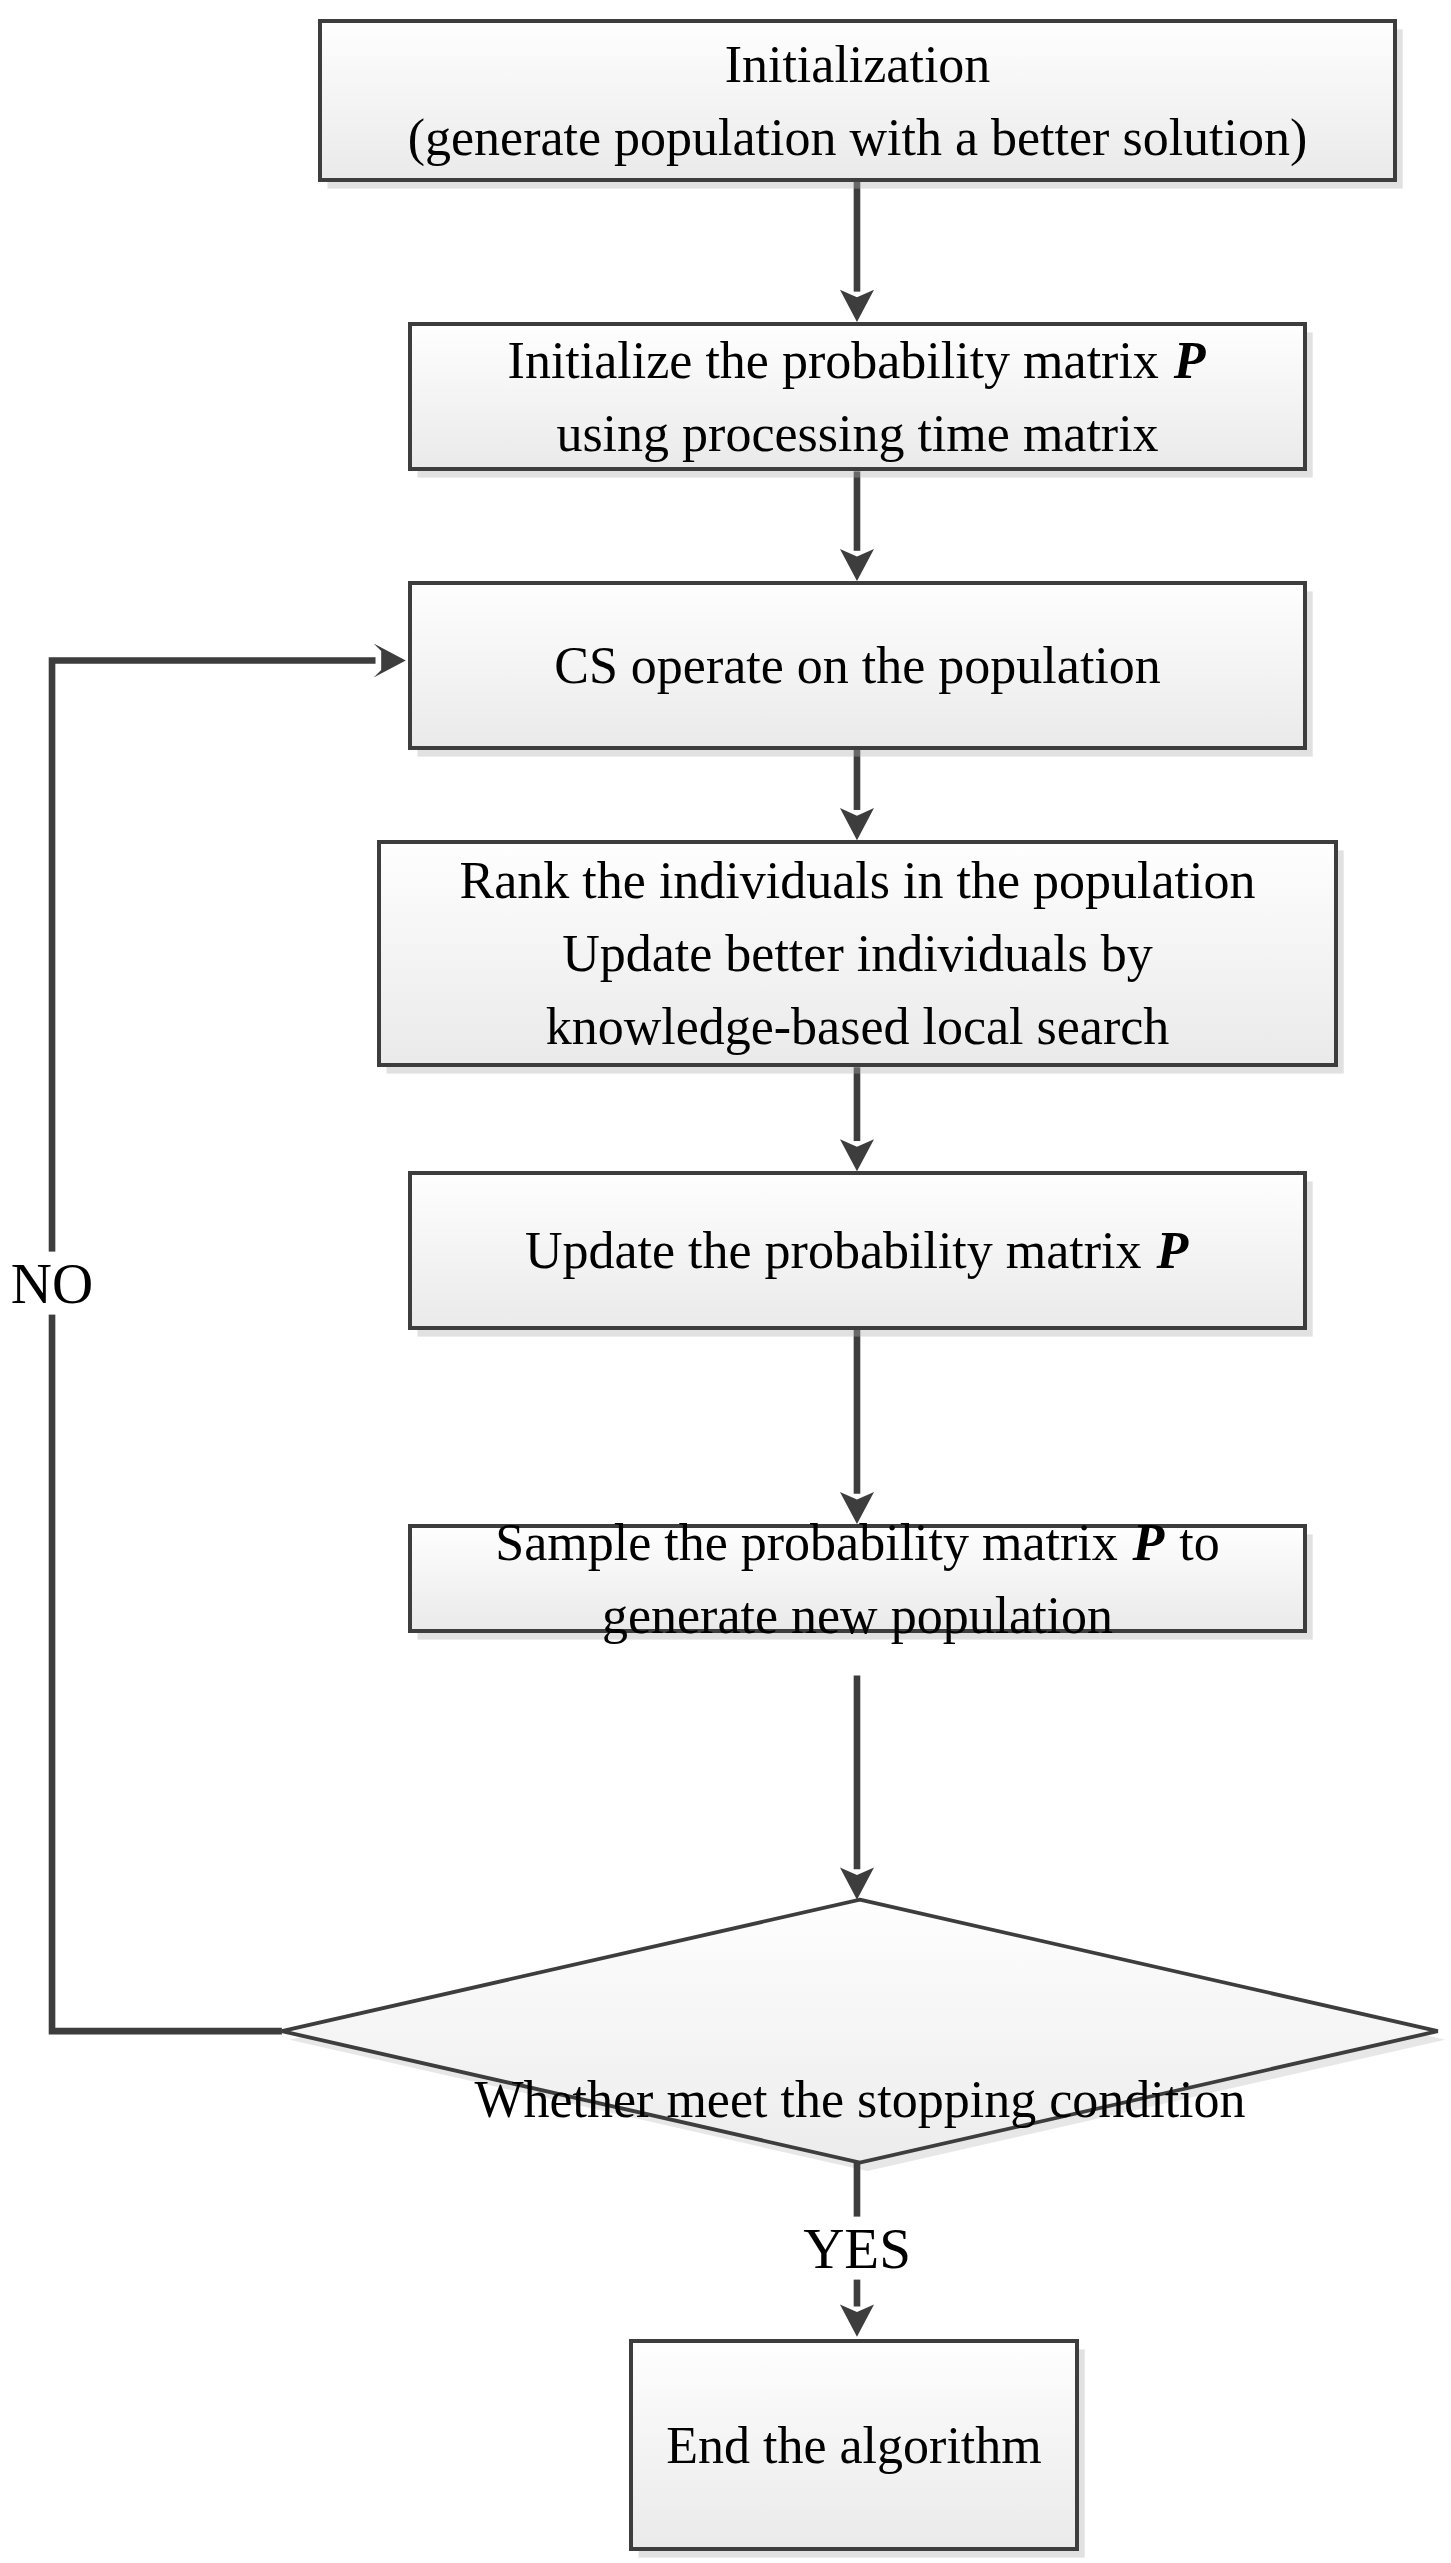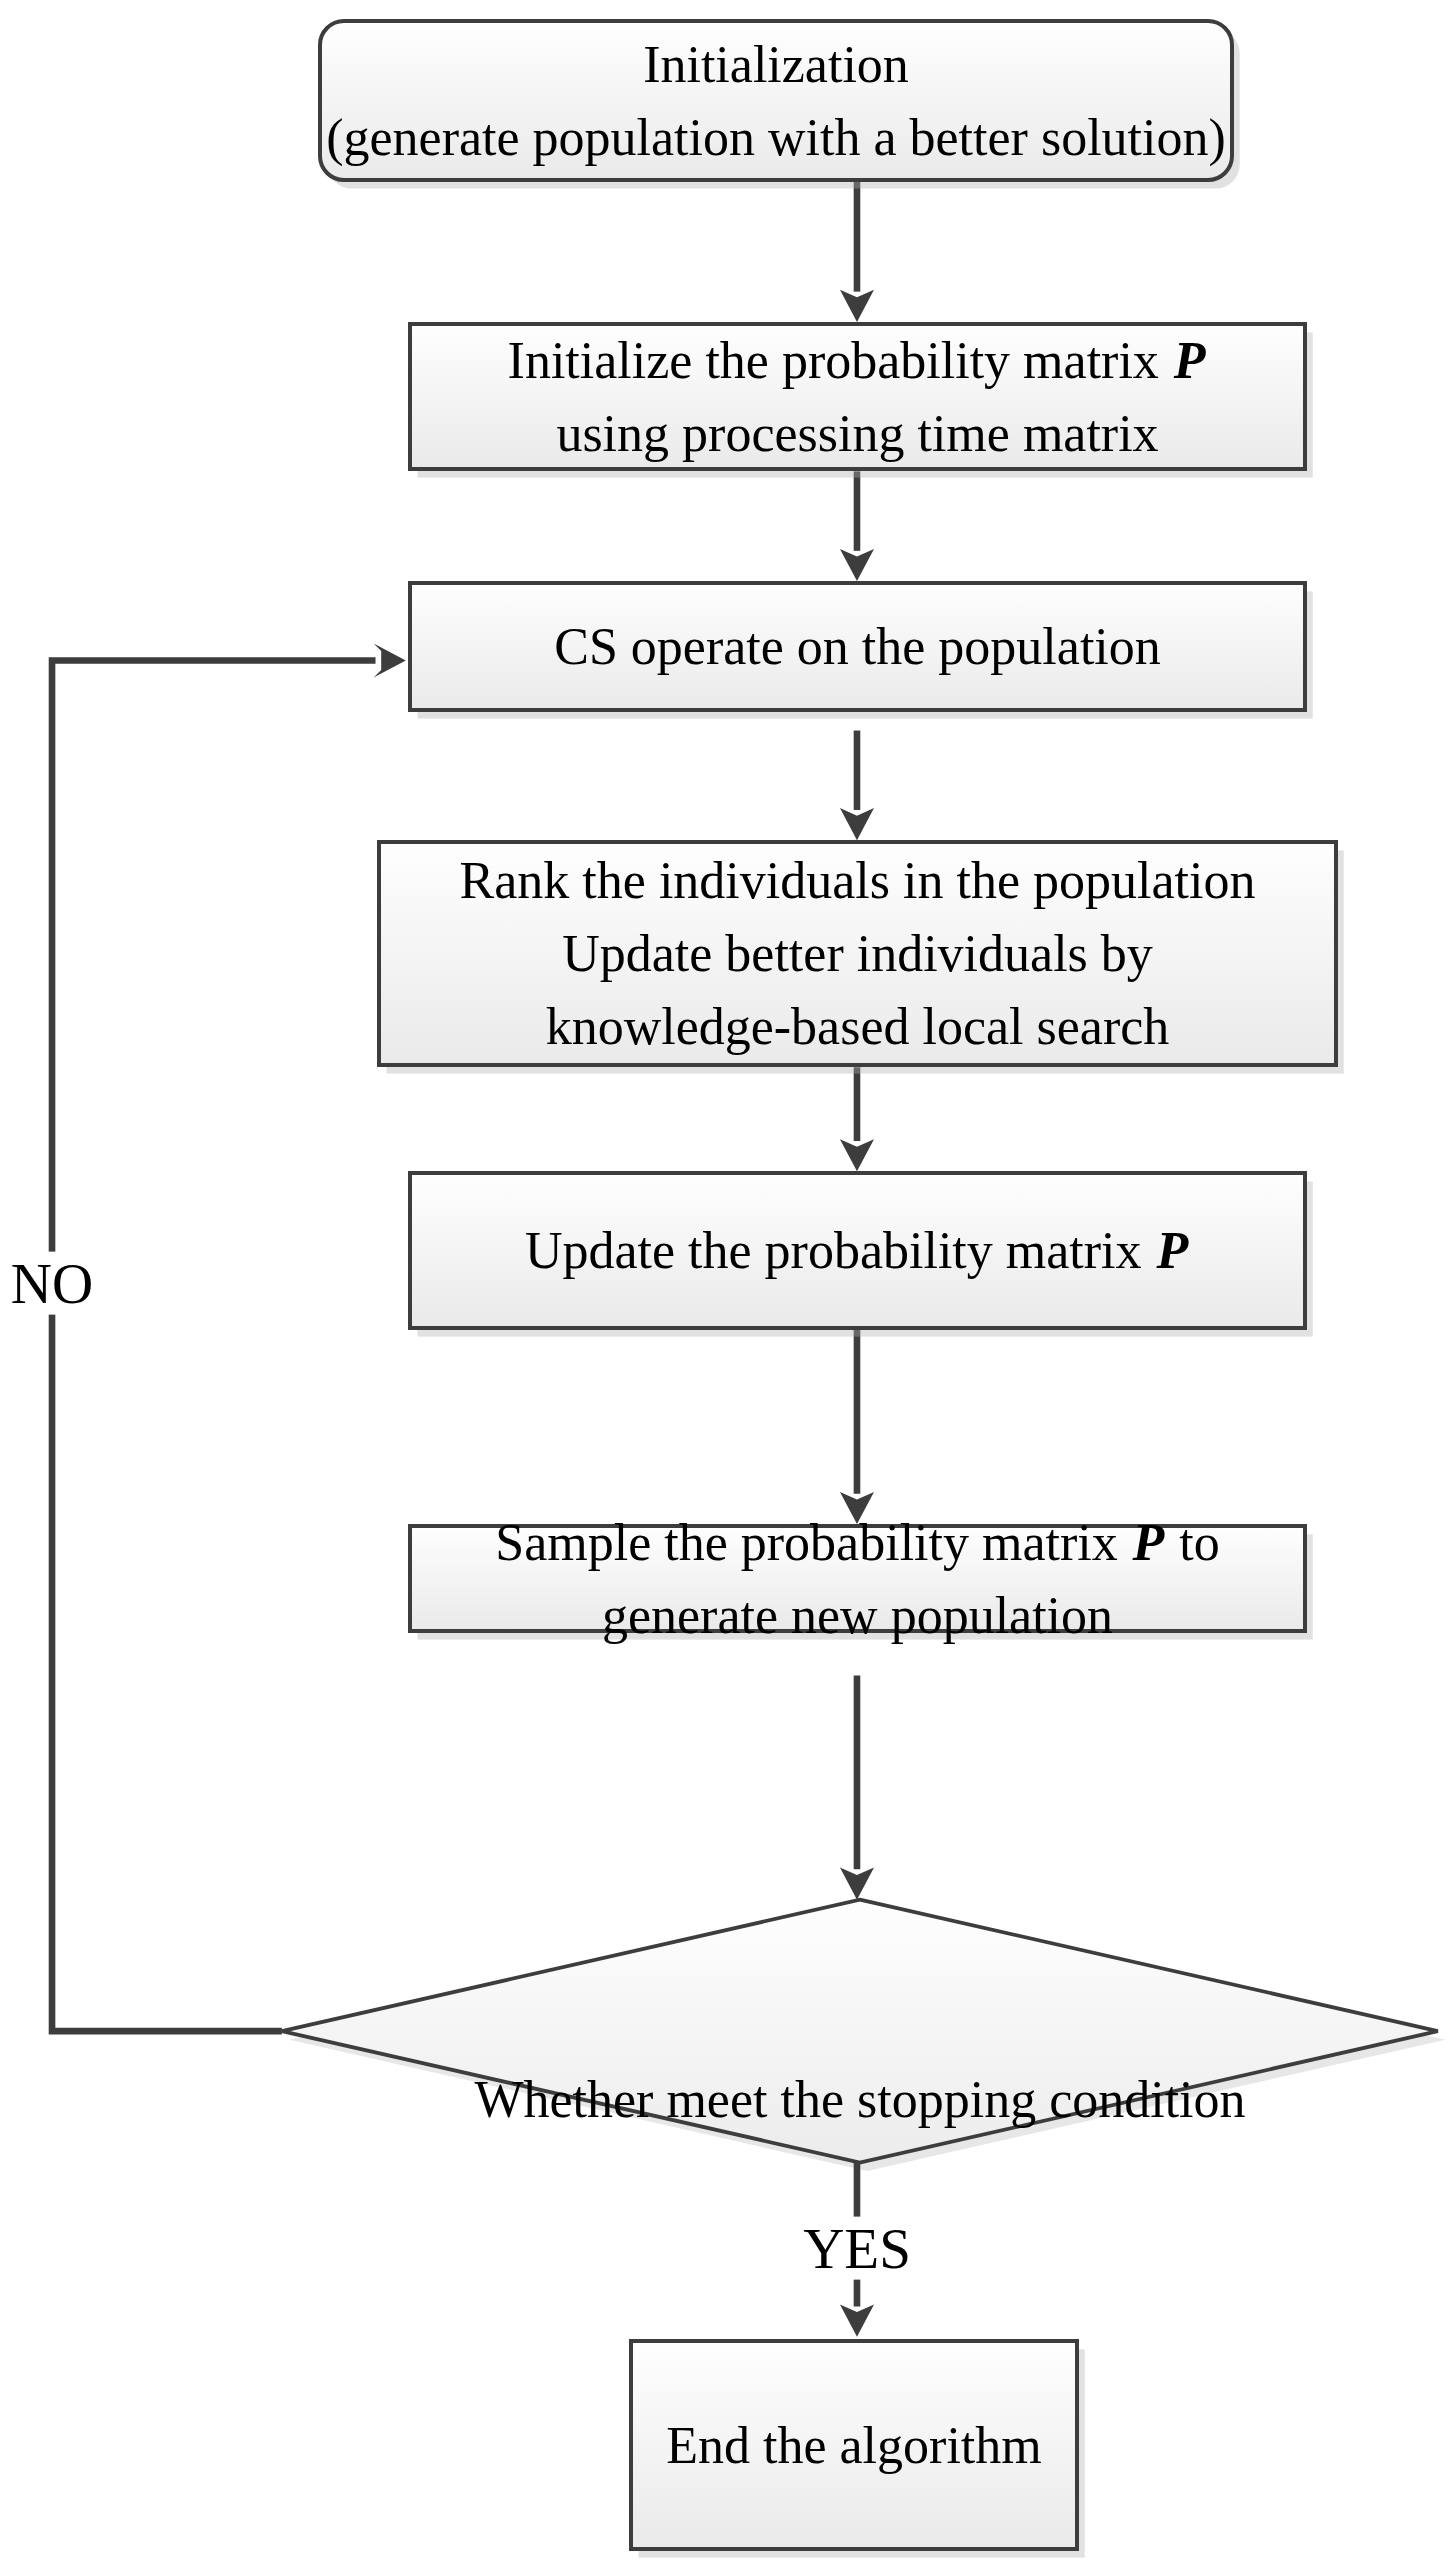--- a/index.html
+++ b/index.html
@@ -103,31 +103,31 @@
       <line class="connector" x1="906" y1="2286" x2="906" y2="2438"></line>
       <polygon class="arrowhead" points="906,2470 888,2436 906,2444 924,2436"></polygon>
     </g>
 
     <g>
       <polyline class="connector" points="298,2147 55,2147 55,698 397,698"></polyline>
       <polygon class="arrowhead" points="429,698 395,680 403,688 403,708 395,716"></polygon>
     </g>
   </svg>
 
-  <div class="node" style="left:318px;top:19px;width:916px;height:163px;border-radius:26px;">
+  <div class="node" style="left:318px;top:19px;width:1079px;height:163px;">
     <div class="bline">Initialization</div>
     <div class="bline">(generate population with a better solution)</div>
   </div>
 
   <div class="node" style="left:408px;top:322px;width:899px;height:149px;justify-content:center;">
     <div class="bline"><span>Initialize the probability matrix </span><span class="pvar">P</span></div>
     <div class="bline">using processing time matrix</div>
   </div>
 
-  <div class="node" style="left:408px;top:581px;width:899px;height:131px;">
+  <div class="node" style="left:408px;top:581px;width:899px;height:169px;">
     <div class="bline">CS operate on the population</div>
   </div>
 
   <div class="node" style="left:377px;top:840px;width:961px;height:227px;">
     <div class="bline">Rank the individuals in the population</div>
     <div class="bline">Update better individuals by</div>
     <div class="bline">knowledge-based local search</div>
   </div>
 
   <div class="node" style="left:408px;top:1171px;width:899px;height:159px;">

